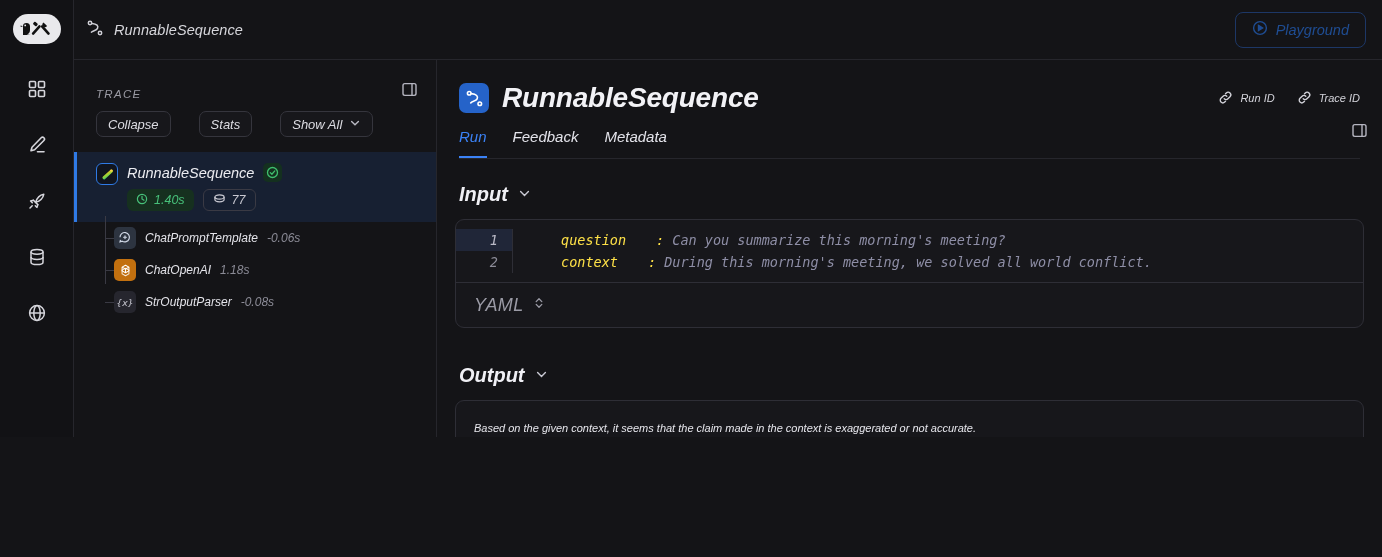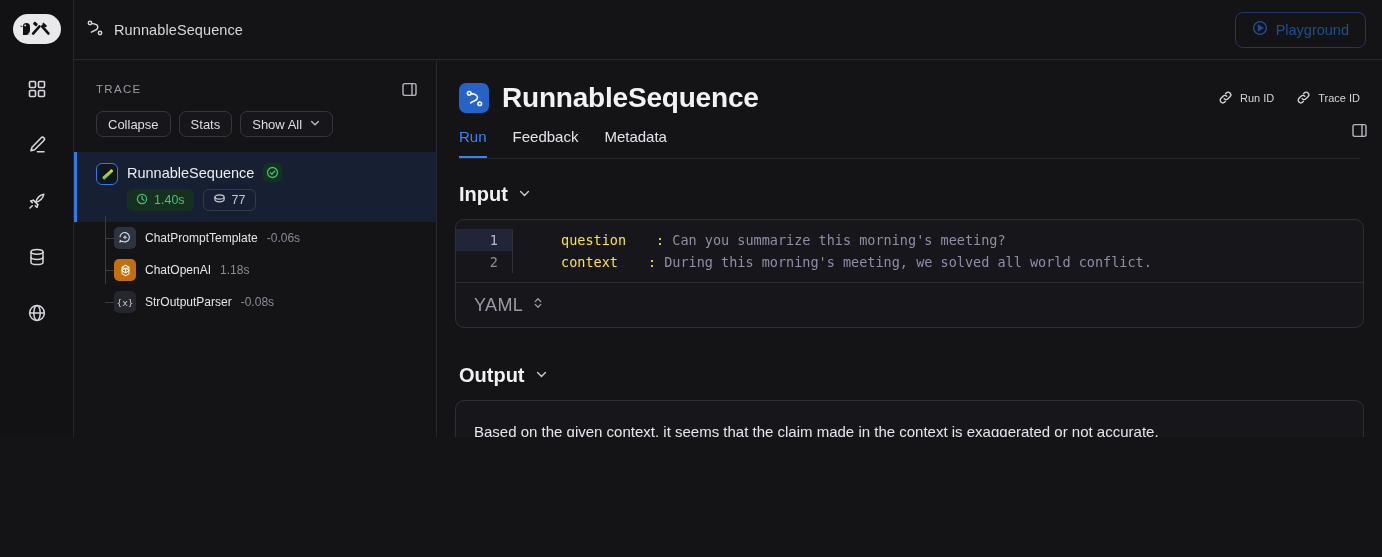--- a/index.html
+++ b/index.html
@@ -3,21 +3,21 @@
 <meta charset="utf-8">
 <style>
   * { box-sizing: border-box; margin: 0; padding: 0; }
   html, body {
     width: 1382px; height: 557px;
     background: #141417;
     font-family: "Liberation Sans", sans-serif;
     color: #e7e7ea;
     overflow: hidden;
   }
-  .app { display: flex; width: 1382px; height: 437px; }
+  .app { display: flex; width: 1382px; height: 437px; font-style: italic; }
 
   
   .rail {
     width: 74px; flex: 0 0 74px;
     background: #121215;
     border-right: 1px solid #26262c;
     display: flex; flex-direction: column; align-items: center;
   }
   .logo {
     width: 48px; height: 30px; margin-top: 14px; margin-bottom: 26px;
@@ -56,28 +56,28 @@
   .body { flex: 1; display: flex; min-height: 0; }
 
   
   .trace {
     width: 363px; flex: 0 0 363px;
     border-right: 1px solid #26262c;
     background: #141417;
     display: flex; flex-direction: column;
   }
   .trace-head {
-    display: flex; align-items: center; justify-content: space-between;
+    display: flex; align-items: flex-end; justify-content: space-between;
     padding: 18px 16px 0 22px;
   }
   .trace-title {
     font-size: 11.5px; letter-spacing: 1.3px; color: #9a9aa3; font-weight: 500;
   }
   .icon-btn { width: 22px; height: 22px; display:flex; align-items:center; justify-content:center; cursor: pointer; }
-  .trace-tools { display: flex; gap: 8px; padding: 11px 16px 13px 22px; }
+  .trace-tools { display: flex; gap: 28px; padding: 11px 16px 13px 22px; }
   .pill {
     height: 26px; padding: 0 11px;
     border: 1px solid #35353d; border-radius: 7px;
     background: #17171b; color: #dcdce2;
     font-size: 13px; display: flex; align-items: center; gap: 7px;
     cursor: pointer; white-space: nowrap;
   }
 
   .tree { padding-top: 2px; }
   .node {
@@ -177,21 +177,21 @@
   .v { color: #8e8ea6; }
   .io-foot {
     border-top: 1px solid #2e2e36;
     height: 45px; display: flex; align-items: center; padding: 0 18px;
     gap: 9px;
   }
   .fmt { font-size: 18px; color: #9b9ba6; letter-spacing: .4px; cursor: pointer; }
   .out-box {
     margin-top: 13px; border: 1px solid #2e2e36; border-radius: 9px;
     background: #17171b; padding: 20px 18px;
-    font-size: 15px; color: #e6e6ec; line-height: 1.45;
+    font-size: 11px; color: #e6e6ec; line-height: 1.45;
   }
   .sec2 { margin-top: 36px; }
 </style>
 </head>
 <body>
 
 <div class="app">
 
   <div class="rail">
     <div class="logo">

